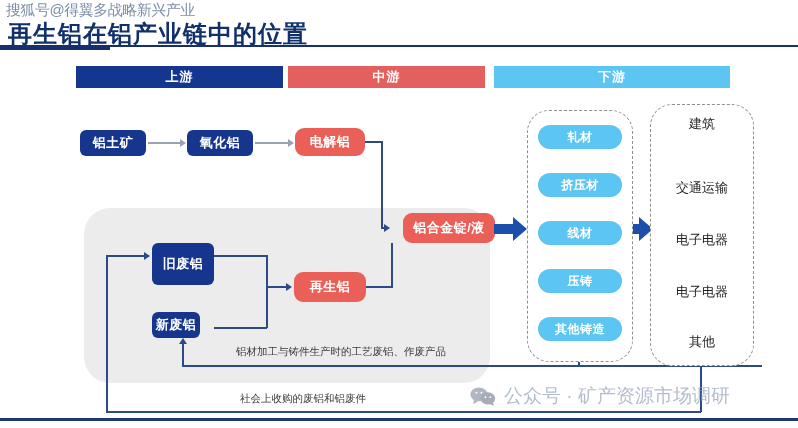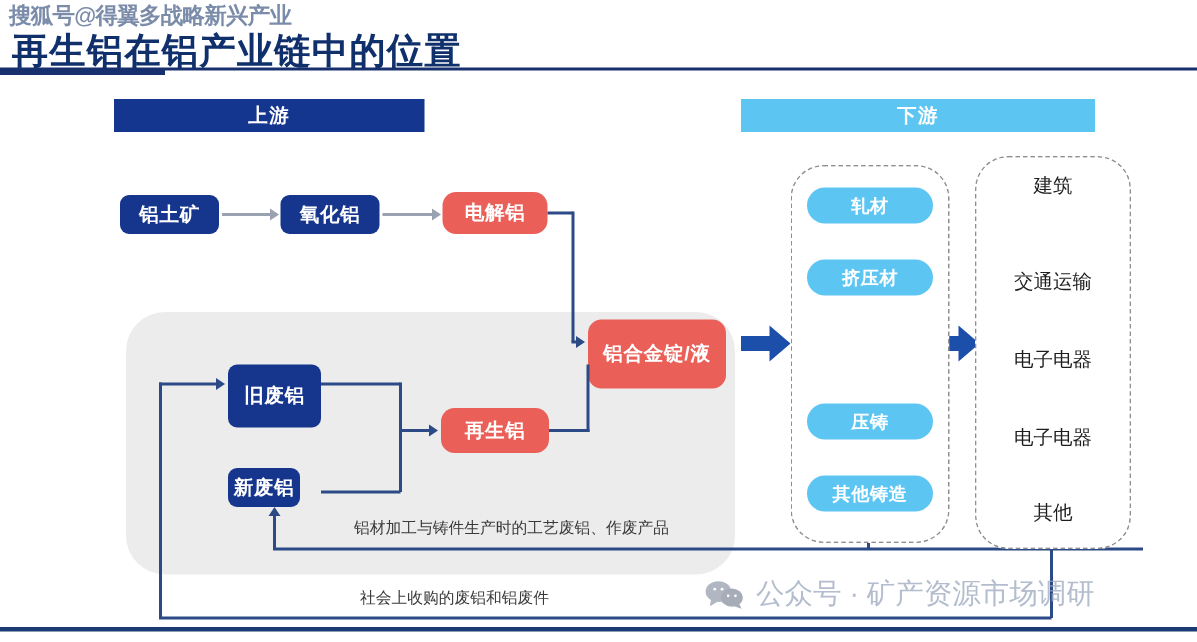--- a/index.html
+++ b/index.html
@@ -7,21 +7,21 @@
     width:798px;height:428px;overflow:hidden;
     background:#ffffff;
     font-family:"Liberation Sans","DejaVu Sans",sans-serif;
     position:relative;
   }
   #stage{position:relative;width:798px;height:428px;overflow:hidden;background:#fff;}
 
   
   .wm-top{
     position:absolute;left:6px;top:1px;
-    font-size:15px;font-weight:bold;color:#0f2f63;opacity:.55;
+    font-size:15px;font-weight:normal;color:#0f2f63;opacity:.55;
     letter-spacing:-0.5px;white-space:nowrap;
   }
   .title{
     position:absolute;left:8px;top:18px;
     font-size:24px;font-weight:bold;color:#10306c;
     letter-spacing:1px;white-space:nowrap;
   }
   .title-rule{
     position:absolute;left:0;top:45px;width:798px;height:5px;background:#17306d;
   }
@@ -50,21 +50,21 @@
     font-size:13px;font-weight:bold;letter-spacing:.5px;
     display:flex;align-items:center;justify-content:center;
     white-space:nowrap;
   }
   .node.navy{background:#16368e;}
   .node.red{background:#ea6058;border-radius:9px;}
 
   #n-bauxite{left:80px;top:130px;width:66px;height:26px;}
   #n-alumina{left:187px;top:130px;width:66px;height:26px;}
   #n-electro{left:295px;top:128px;width:70px;height:28px;}
-  #n-ingot  {left:392px;top:213px;width:92px;height:46px;}
+  #n-ingot  {left:403px;top:213px;width:92px;height:30px;}
   #n-recycle{left:294px;top:272px;width:72px;height:30px;}
   #n-oldscrap{left:152px;top:243px;width:62px;height:42px;}
   #n-newscrap{left:152px;top:312px;width:48px;height:26px;}
 
   
   .capsule{
     position:absolute;border:1.4px dashed #8f8f8f;border-radius:22px;
     background:#ffffff;
   }
   #cap-mid{left:527px;top:110px;width:104px;height:250px;}
@@ -123,20 +123,21 @@
 <body>
 
 <div id="stage">
 
   <div class="wm-top">搜狐号@得翼多战略新兴产业</div>
   <div class="title">再生铝在铝产业链中的位置</div>
   <div class="title-rule"></div>
   <div class="title-rule-inner"></div>
 
   <div class="banner up">上游</div>
+  <div class="banner mid">中游</div>
   <div class="banner down">下游</div>
 
   <div class="gray-zone"></div>
 
   <div class="node navy" id="n-bauxite">铝土矿</div>
   <div class="node navy" id="n-alumina">氧化铝</div>
   <div class="node red" id="n-electro">电解铝</div>
 
   <div class="ln h gray" style="left:148px;top:142px;width:32px;"></div>
   <div class="arrowhead gray" style="left:180px;top:139px;"></div>
@@ -181,20 +182,21 @@
     <polygon points="0,8 19,8 19,1 33,13 19,25 19,18 0,18" fill="#1b4faa"></polygon>
   </svg>
 
   <svg class="blockarrow" style="left:620px;top:216px;" viewBox="0 0 34 26">
     <polygon points="0,8 19,8 19,1 33,13 19,25 19,18 0,18" fill="#1b4faa"></polygon>
   </svg>
 
   <div class="capsule" id="cap-mid">
     <div class="chip" style="top:14px;">轧材</div>
     <div class="chip" style="top:62px;">挤压材</div>
+    <div class="chip" style="top:110px;">线材</div>
     <div class="chip" style="top:158px;">压铸</div>
     <div class="chip" style="top:206px;">其他铸造</div>
   </div>
 
   <div class="capsule" id="cap-end">
     <div class="plain" style="top:8px;">建筑</div>
     <div class="plain" style="top:72px;">交通运输</div>
     <div class="plain" style="top:124px;">电子电器</div>
     <div class="plain" style="top:176px;">电子电器</div>
     <div class="plain" style="top:226px;">其他</div>

